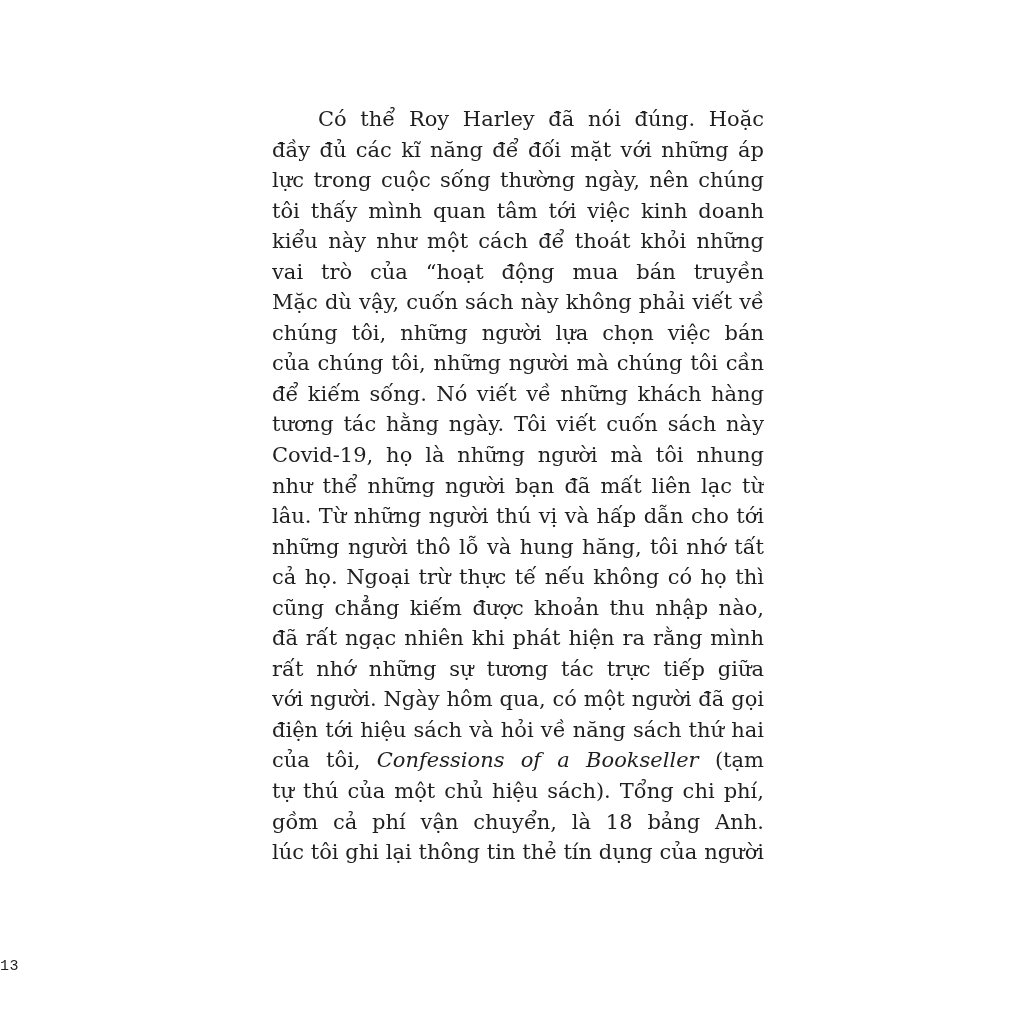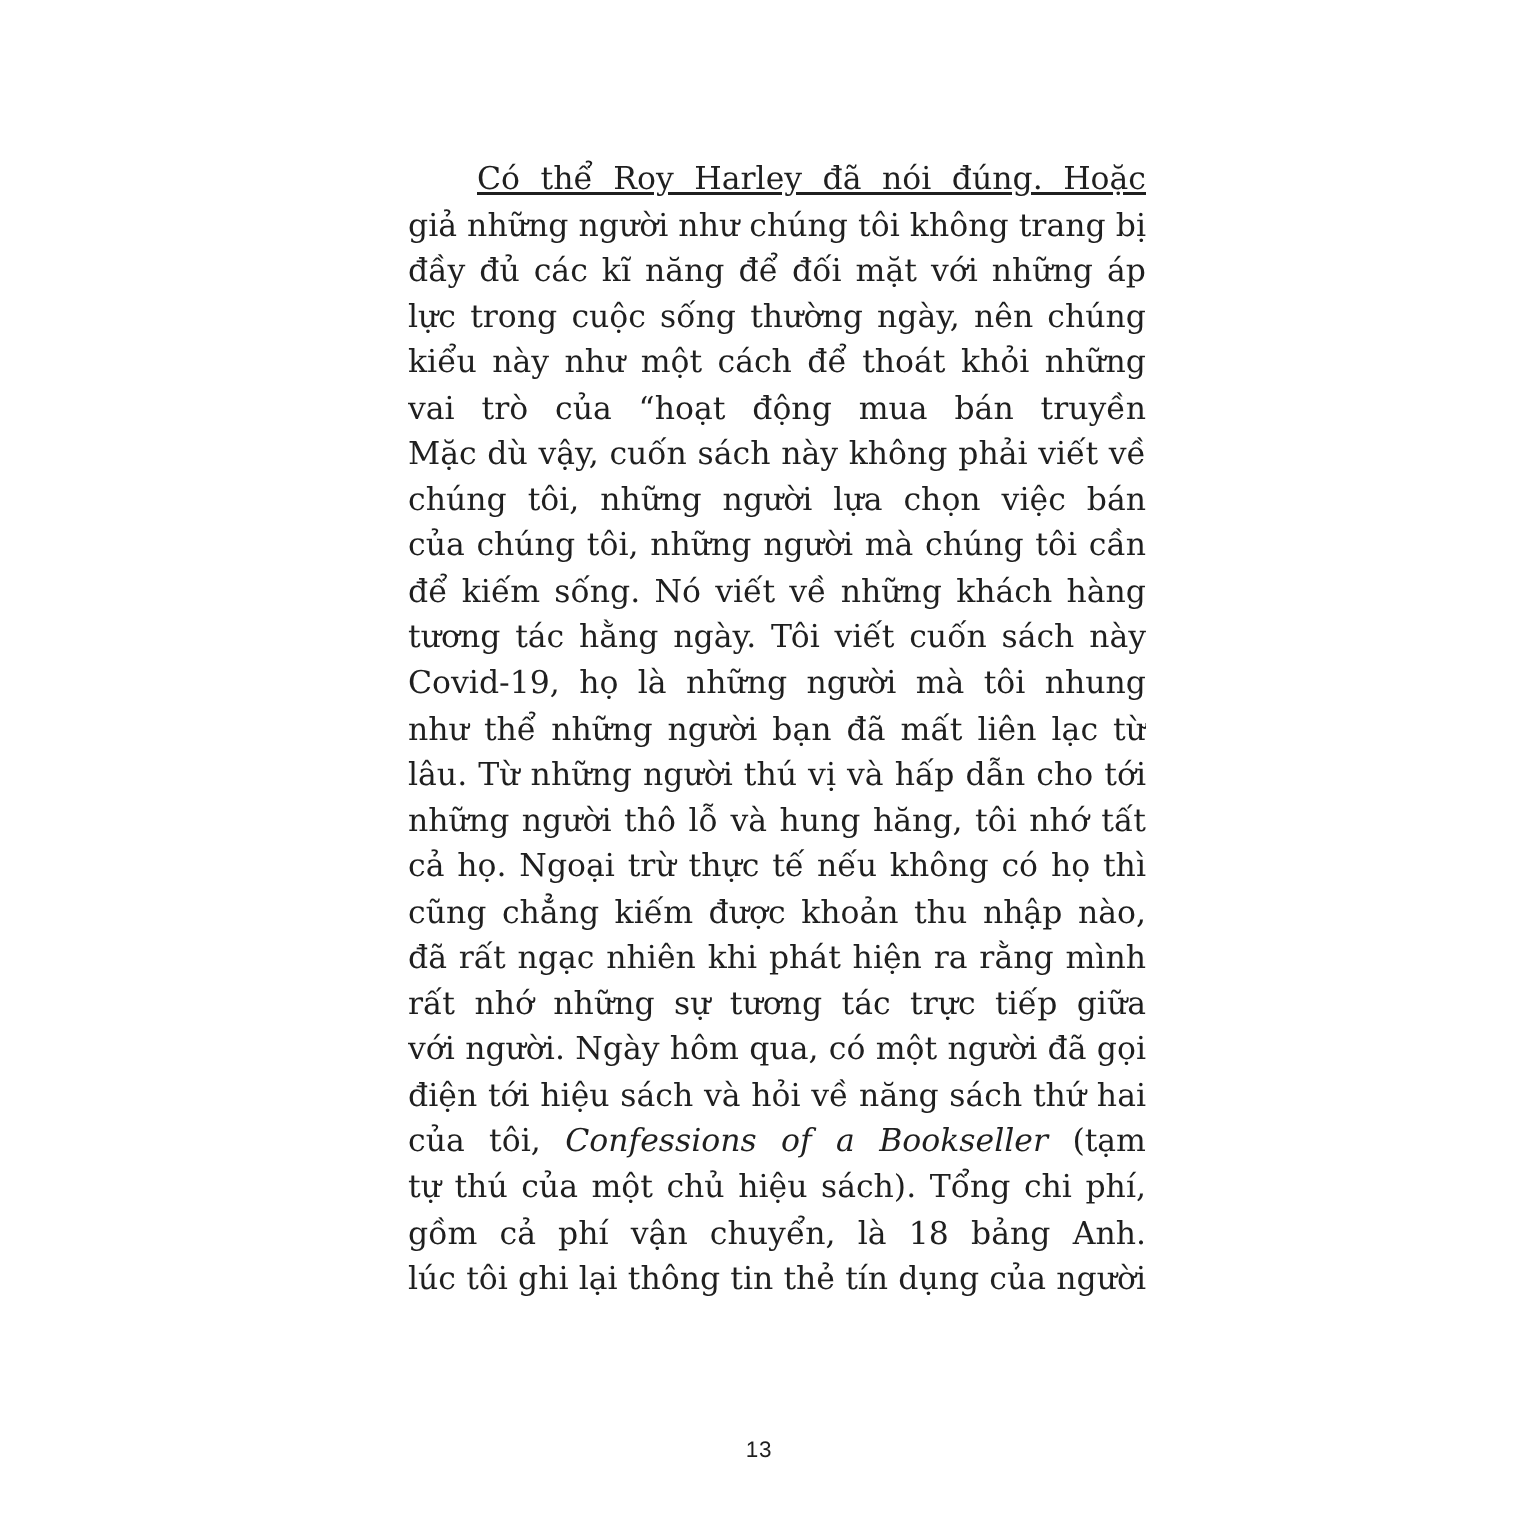--- a/index.html
+++ b/index.html
@@ -28,45 +28,44 @@
     line-height: 30.55px;
     height: 30.55px;
     overflow: hidden;
     text-align: justify;
     text-align-last: justify;
     -moz-text-align-last: justify;
     white-space: normal;
   }
   .line.indent {
     text-indent: 46px;
-    text-decoration: underline;
   }
   .line em {
     font-style: italic;
   }
   .page-number {
     position: absolute;
     left: 0;
     top: 958px;
     width: 1012px;
-    text-align: center;
-    font-family: Liberation Sans, sans-serif;
+    text-align: left;
+    font-family: Liberation Mono, monospace;
     font-size: 15px;
     letter-spacing: 0.5px;
   }
 </style>
 </head>
 <body style="background: rgb(255, 255, 255); color: rgb(31, 31, 31);">
 
 <div class="page">
   <div class="text-block" id="text-block">
       <div class="line indent"><span>Có thể Roy Harley đã nói đúng. Hoặc</span></div>
-      <div class="line"><span>giả những người như chúng tôi không trang bị</span></div>
       <div class="line"><span>đầy đủ các kĩ năng để đối mặt với những áp</span></div>
       <div class="line"><span>lực trong cuộc sống thường ngày, nên chúng</span></div>
+      <div class="line"><span>tôi thấy mình quan tâm tới việc kinh doanh</span></div>
       <div class="line"><span>kiểu này như một cách để thoát khỏi những</span></div>
       <div class="line"><span>vai trò của “hoạt động mua bán truyền thống”.</span></div>
       <div class="line"><span>Mặc dù vậy, cuốn sách này không phải viết về</span></div>
       <div class="line"><span>chúng tôi, những người lựa chọn việc bán sách</span></div>
       <div class="line"><span>của chúng tôi, những người mà chúng tôi cần</span></div>
       <div class="line"><span>để kiếm sống. Nó viết về những khách hàng</span></div>
       <div class="line"><span>tương tác hằng ngày. Tôi viết cuốn sách này</span></div>
       <div class="line"><span>Covid-19, họ là những người mà tôi nhung nhớ</span></div>
       <div class="line"><span>như thể những người bạn đã mất liên lạc từ</span></div>
       <div class="line"><span>lâu. Từ những người thú vị và hấp dẫn cho tới</span></div>

